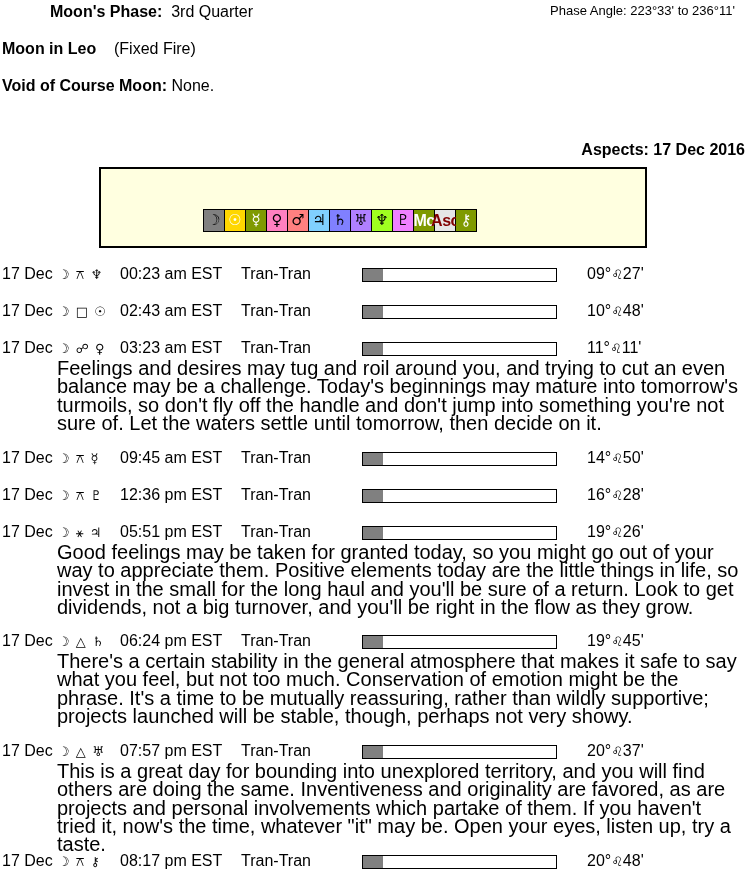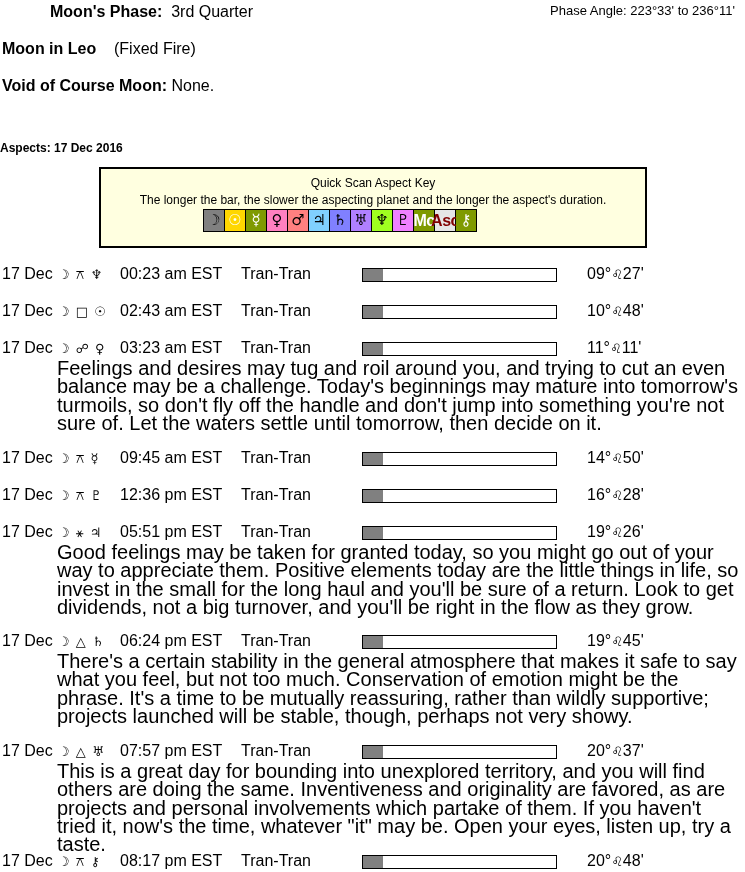--- a/index.html
+++ b/index.html
@@ -4,21 +4,21 @@
 <style>
   html, body { margin: 0; padding: 0; background: #ffffff; }
   body {
     width: 745px; height: 872px; overflow: hidden; position: relative;
     font-family: "Liberation Sans", sans-serif; color: #000; font-size: 16px;
   }
   .abs { position: absolute; white-space: nowrap; }
   .hdr-line { left: 2px; font-size: 16px; }
   .hdr-line b { font-weight: bold; }
   .phase-angle { right: 10px; top: 3px; font-size: 13px; }
-  .aspects-title { left: 0; width: 745px; text-align: left; top: 141px; font-size: 12px; font-weight: bold; }
+  .aspects-title { left: 0; width: 745px; text-align: right; top: 141px; font-size: 16px; font-weight: bold; }
   .key-box {
     position: absolute; left: 99px; top: 167px; width: 544px; height: 77px;
     background: #FFFFE0; border: 2px solid #000; box-sizing: content-box;
   }
   .key-title { position: absolute; left: 0; width: 100%; text-align: center; top: 7px; font-size: 12px; }
   .key-desc { position: absolute; left: 0; width: 100%; text-align: center; top: 24px; font-size: 12px; }
   .key-cells { position: absolute; left: 102px; top: 40px; display: flex; border: 1px solid #000; }
   .key-cell {
     width: 20px; height: 21px; border-right: 1px solid #000; display: flex;
     align-items: center; justify-content: center; font-size: 15px; line-height: 1;
@@ -52,22 +52,20 @@
   <span>(Fixed Fire)</span>
 </div>
 <div class="abs hdr-line" style="top:77px;">
   <b>Void of Course Moon:</b>
   <span>None.</span>
 </div>
 
 <div class="abs aspects-title">Aspects: 17 Dec 2016</div>
 
 <div class="key-box">
-  <div class="key-title">Quick Scan Aspect Key</div>
-  <div class="key-desc">The longer the bar, the slower the aspecting planet and the longer the aspect's duration.</div>
   <div class="key-cells" id="key-cells">
       <div class="key-cell" style="background: rgb(128, 128, 128); color: rgb(0, 0, 0);">☽</div>
       <div class="key-cell" style="background: rgb(255, 215, 0);">☉</div>
       <div class="key-cell" style="background: rgb(127, 154, 0);">☿</div>
       <div class="key-cell" style="background: rgb(255, 128, 192); color: rgb(0, 0, 0);">♀</div>
       <div class="key-cell" style="background: rgb(255, 128, 128); color: rgb(0, 0, 0);">♂</div>
       <div class="key-cell" style="background: rgb(128, 208, 255); color: rgb(0, 0, 0);">♃</div>
       <div class="key-cell" style="background: rgb(128, 128, 255); color: rgb(0, 0, 0);">♄</div>
       <div class="key-cell" style="background: rgb(176, 128, 255); color: rgb(0, 0, 0);">♅</div>
       <div class="key-cell" style="background: rgb(160, 255, 32); color: rgb(0, 0, 0);">♆</div>

